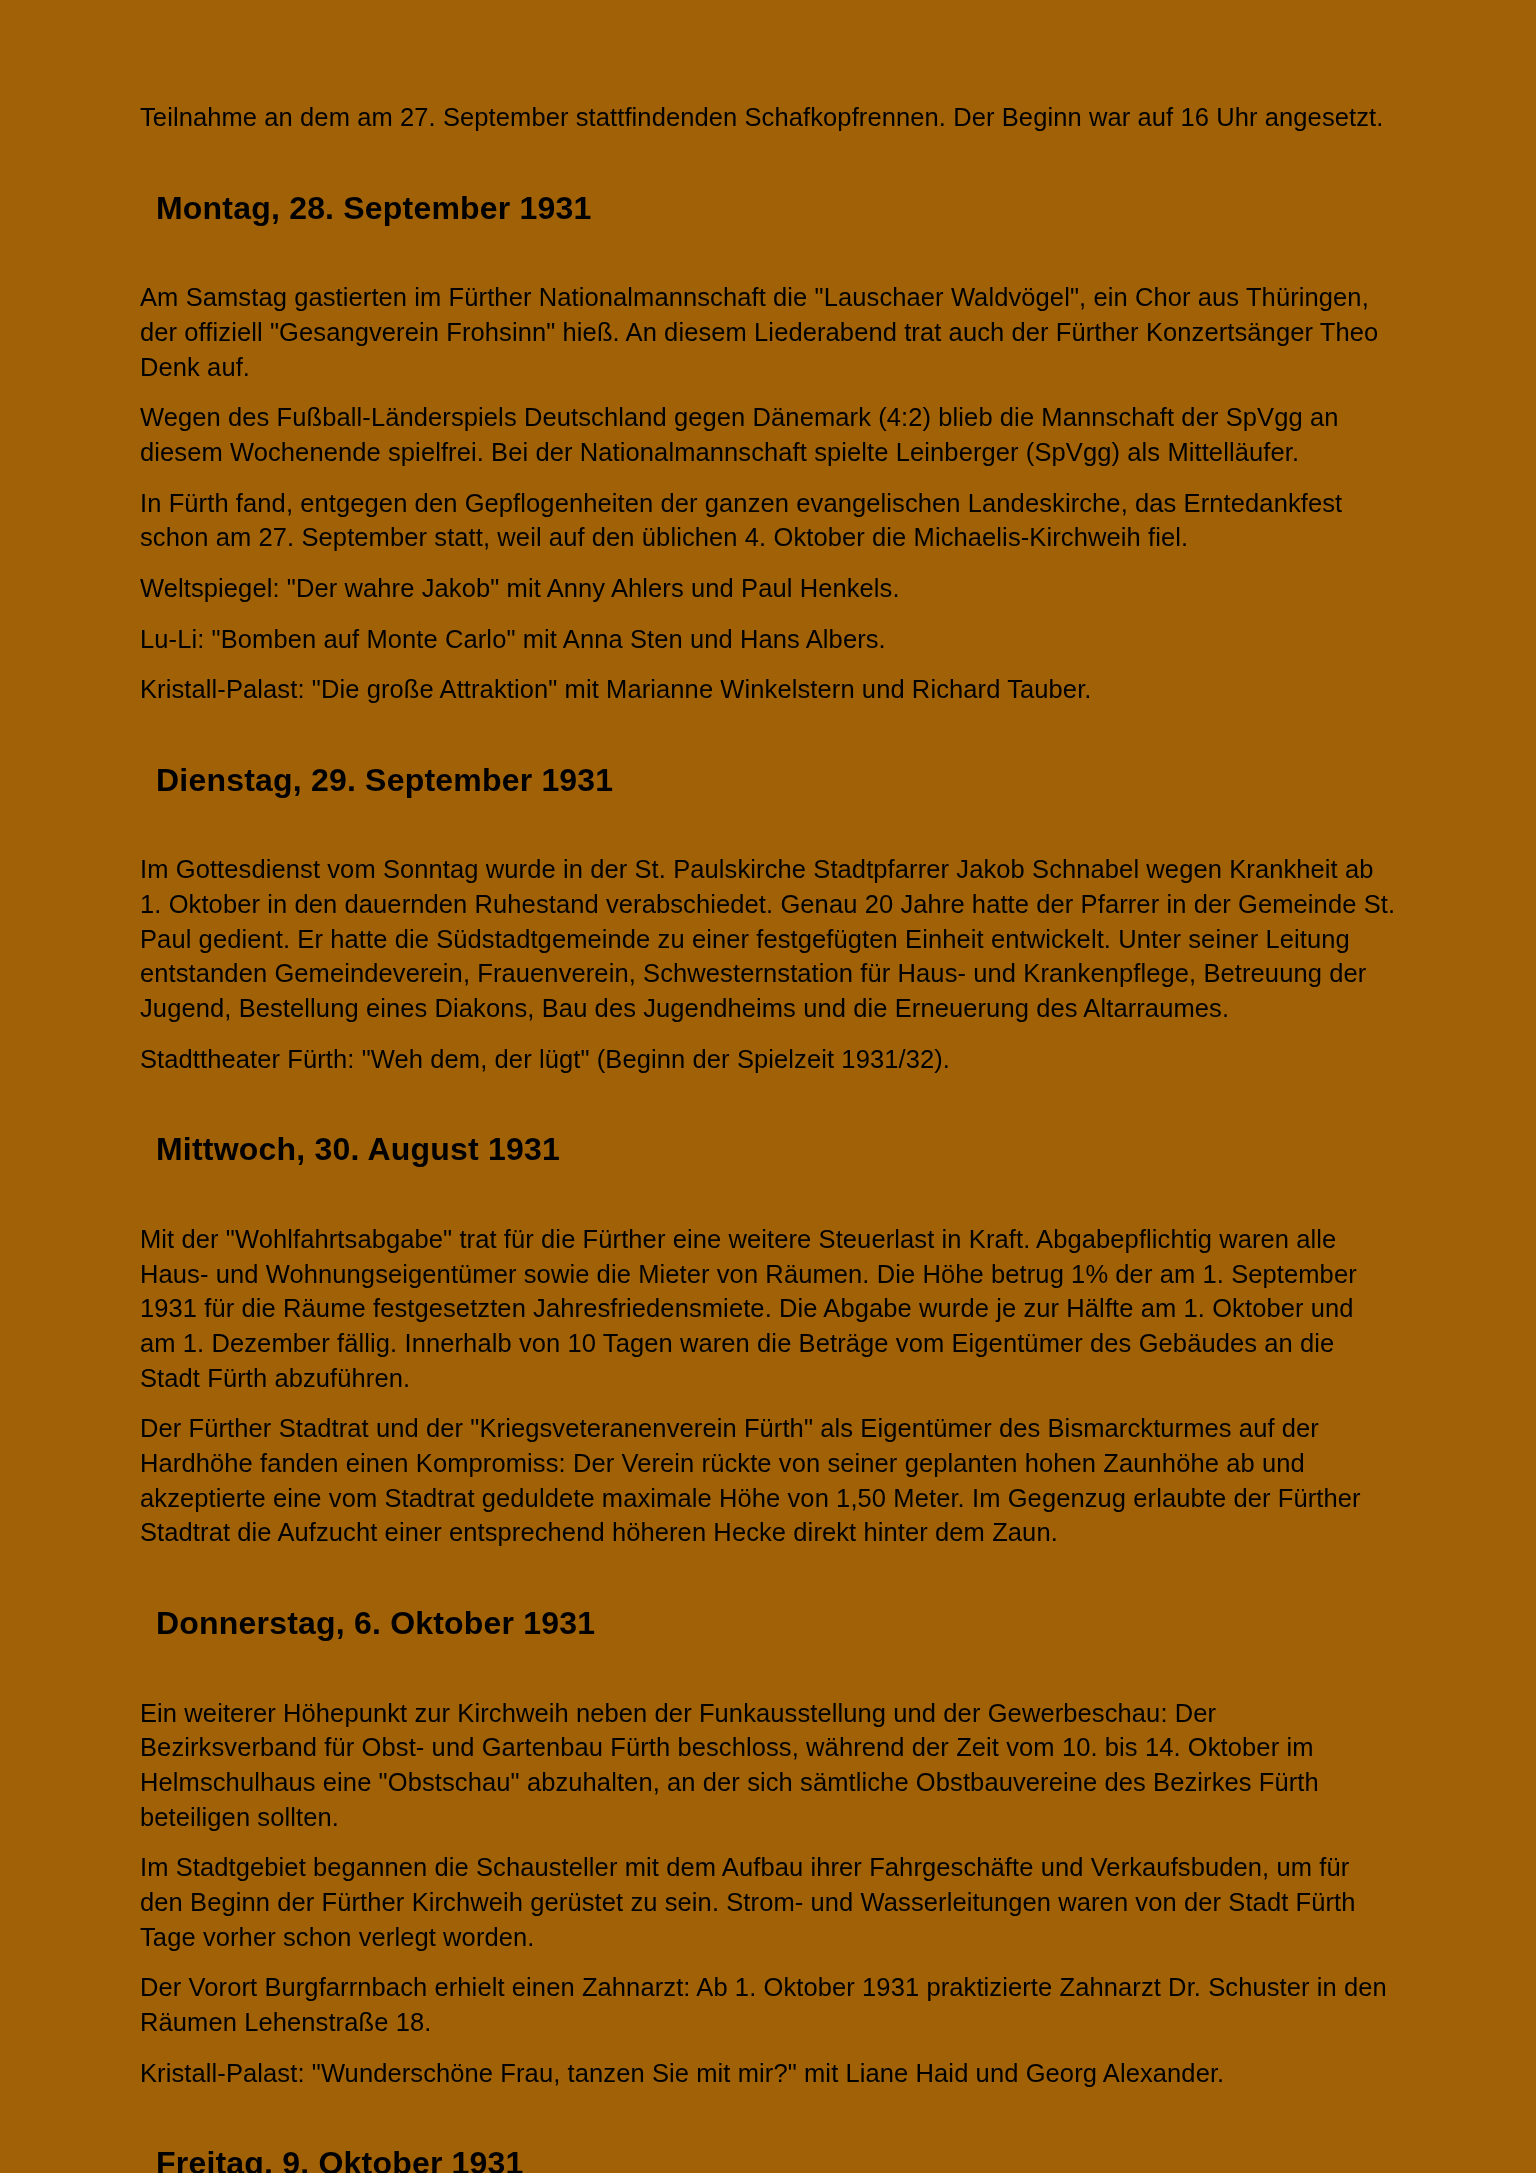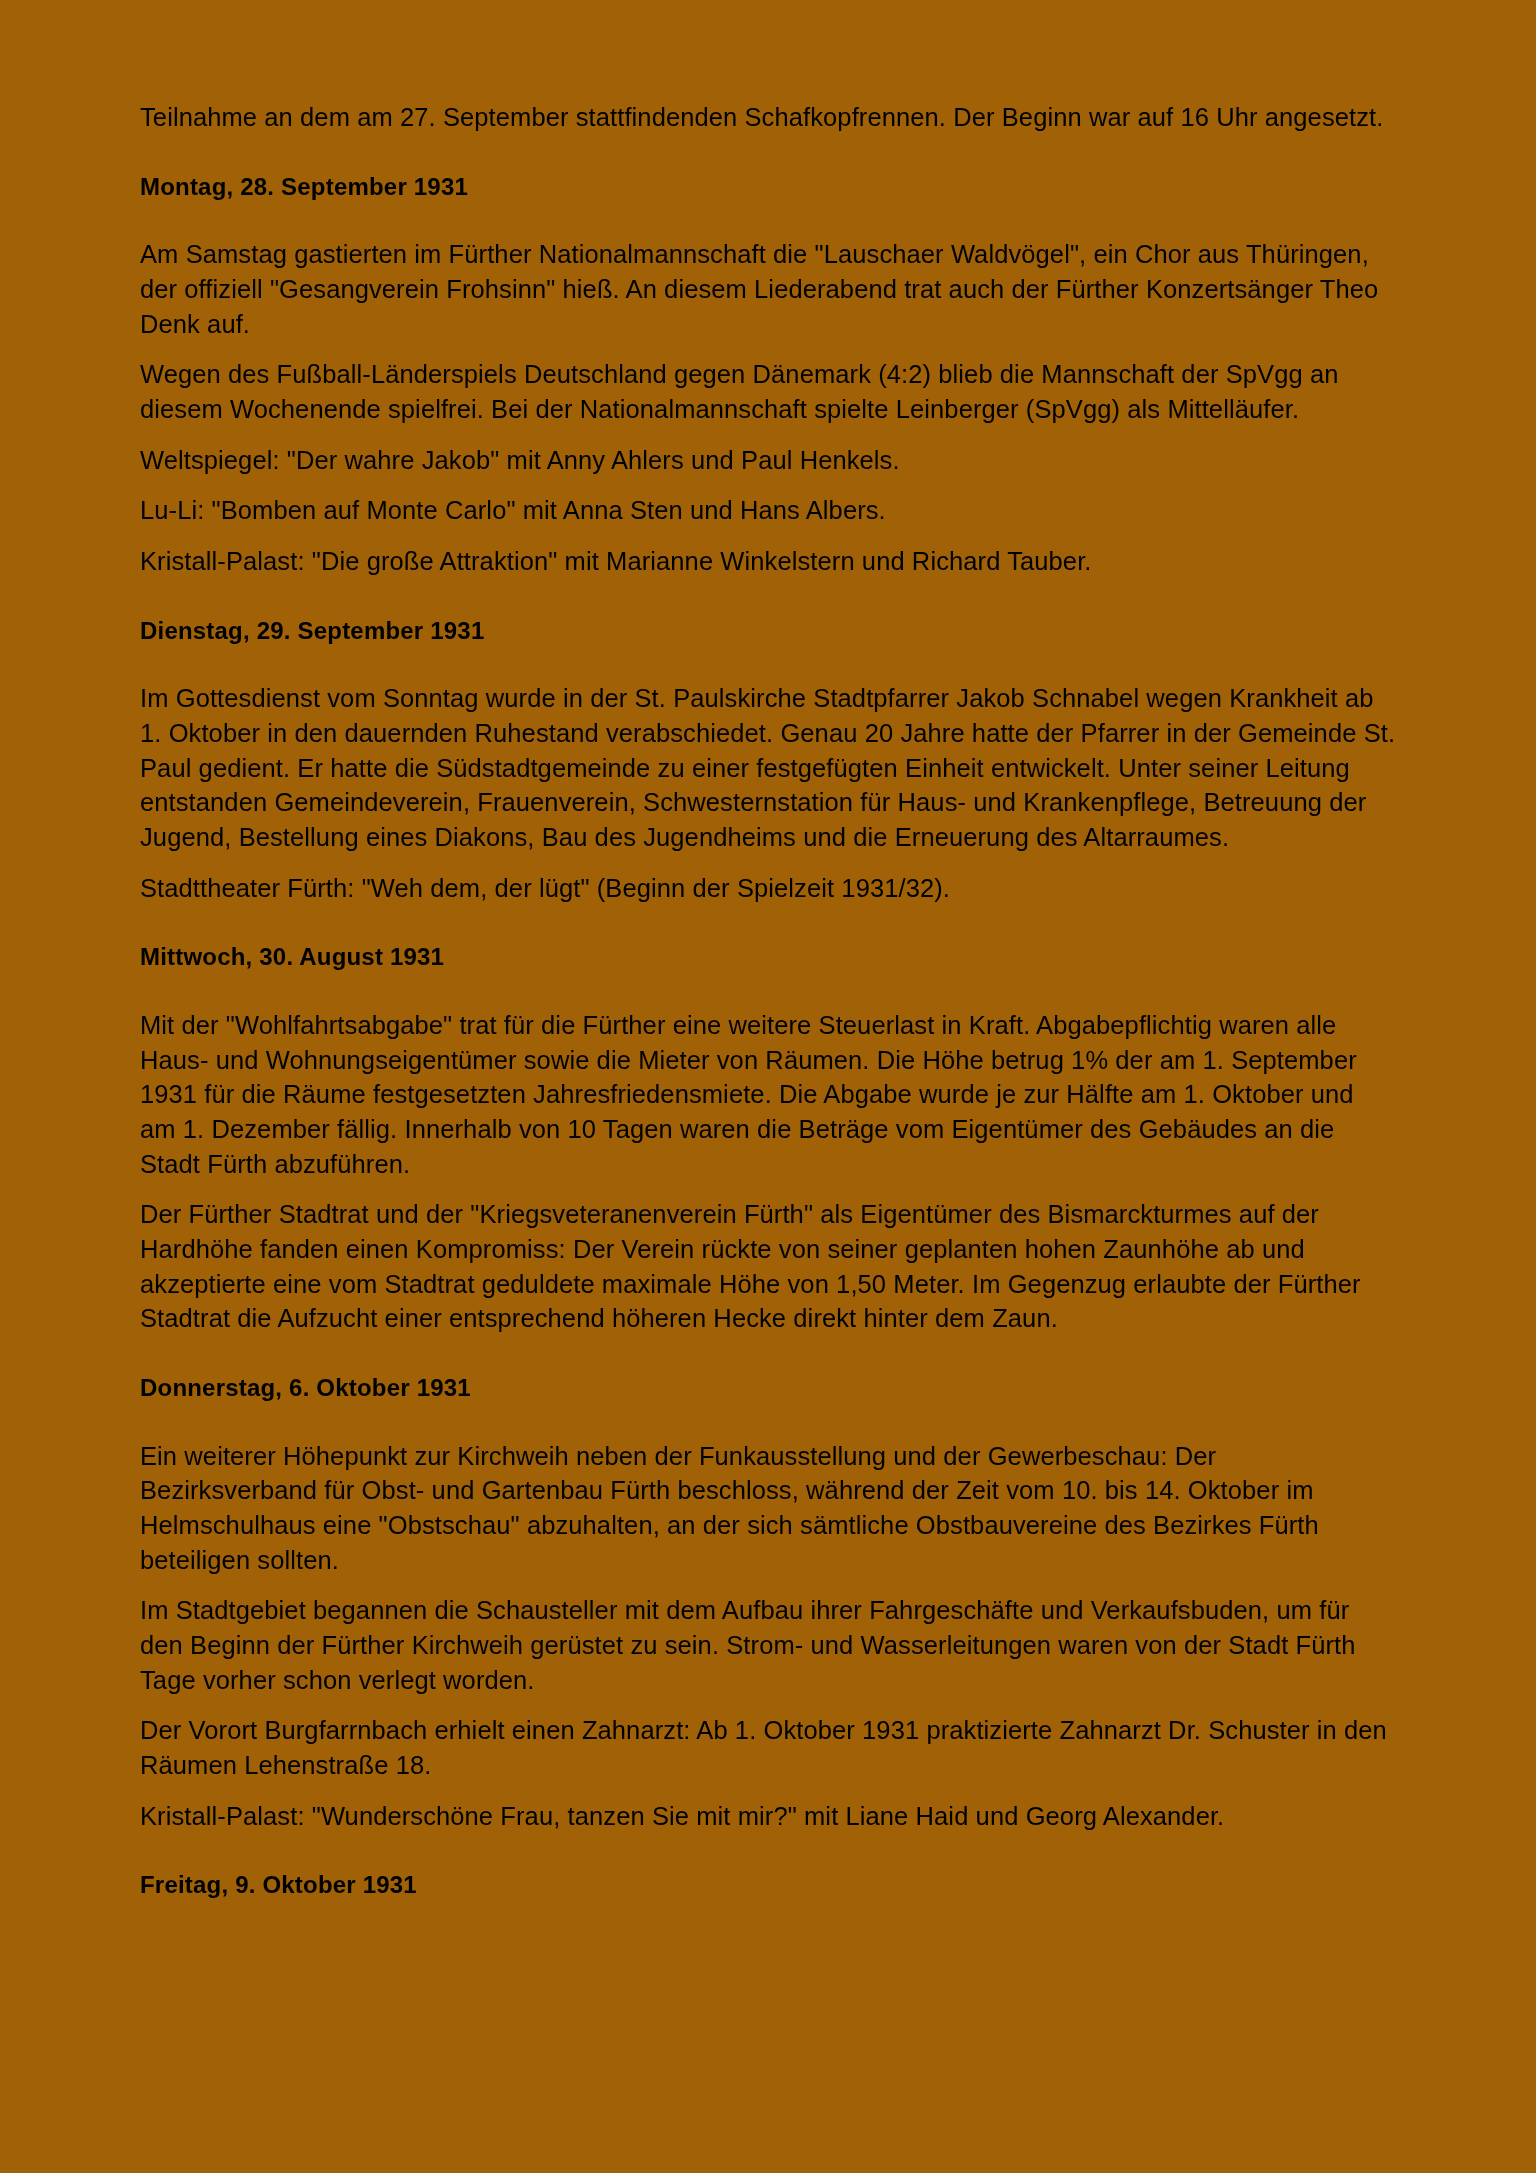--- a/index.html
+++ b/index.html
@@ -26,22 +26,22 @@
     letter-spacing: 0.1px;
   }
   .para {
     margin: 0 0 0 0;
   }
   .para + .para {
     margin-top: 16px;
   }
   .heading {
     font-weight: bold;
-    font-size: 24px;
-    margin: 0;
+    font-size: 32px;
+    margin: 16px;
     letter-spacing: 0.2px;
   }
   .spacer-lg {
     height: 36px;
   }
   .spacer-sm {
     height: 34px;
   }
 </style>
 </head>
@@ -51,20 +51,21 @@
   <div class="doc-body">
 
     <p class="para">Teilnahme an dem am 27. September stattfindenden Schafkopfrennen. Der Beginn war auf 16 Uhr angesetzt.</p>
 
     <div class="spacer-lg"></div>
     <p class="heading">Montag, 28. September 1931</p>
     <div class="spacer-sm"></div>
 
     <p class="para">Am Samstag gastierten im Fürther Nationalmannschaft die "Lauschaer Waldvögel", ein Chor aus Thüringen, der offiziell "Gesangverein Frohsinn" hieß. An diesem Liederabend trat auch der Fürther Konzertsänger Theo Denk auf.</p>
     <p class="para">Wegen des Fußball-Länderspiels Deutschland gegen Dänemark (4:2) blieb die Mannschaft der SpVgg an diesem Wochenende spielfrei. Bei der Nationalmannschaft spielte Leinberger (SpVgg) als Mittelläufer.</p>
+    <p class="para">In Fürth fand, entgegen den Gepflogenheiten der ganzen evangelischen Landeskirche, das Erntedankfest schon am 27. September statt, weil auf den üblichen 4. Oktober die Michaelis-Kirchweih fiel.</p>
     <p class="para">Weltspiegel: "Der wahre Jakob" mit Anny Ahlers und Paul Henkels.</p>
     <p class="para">Lu-Li: "Bomben auf Monte Carlo" mit Anna Sten und Hans Albers.</p>
     <p class="para">Kristall-Palast: "Die große Attraktion" mit Marianne Winkelstern und Richard Tauber.</p>
 
     <div class="spacer-lg"></div>
     <p class="heading">Dienstag, 29. September 1931</p>
     <div class="spacer-sm"></div>
 
     <p class="para">Im Gottesdienst vom Sonntag wurde in der St. Paulskirche Stadtpfarrer Jakob Schnabel wegen Krankheit ab 1. Oktober in den dauernden Ruhestand verabschiedet. Genau 20 Jahre hatte der Pfarrer in der Gemeinde St. Paul gedient. Er hatte die Südstadtgemeinde zu einer festgefügten Einheit entwickelt. Unter seiner Leitung entstanden Gemeindeverein, Frauenverein, Schwesternstation für Haus- und Krankenpflege, Betreuung der Jugend, Bestellung eines Diakons, Bau des Jugendheims und die Erneuerung des Altarraumes.</p>
     <p class="para">Stadttheater Fürth: "Weh dem, der lügt" (Beginn der Spielzeit 1931/32).</p>

